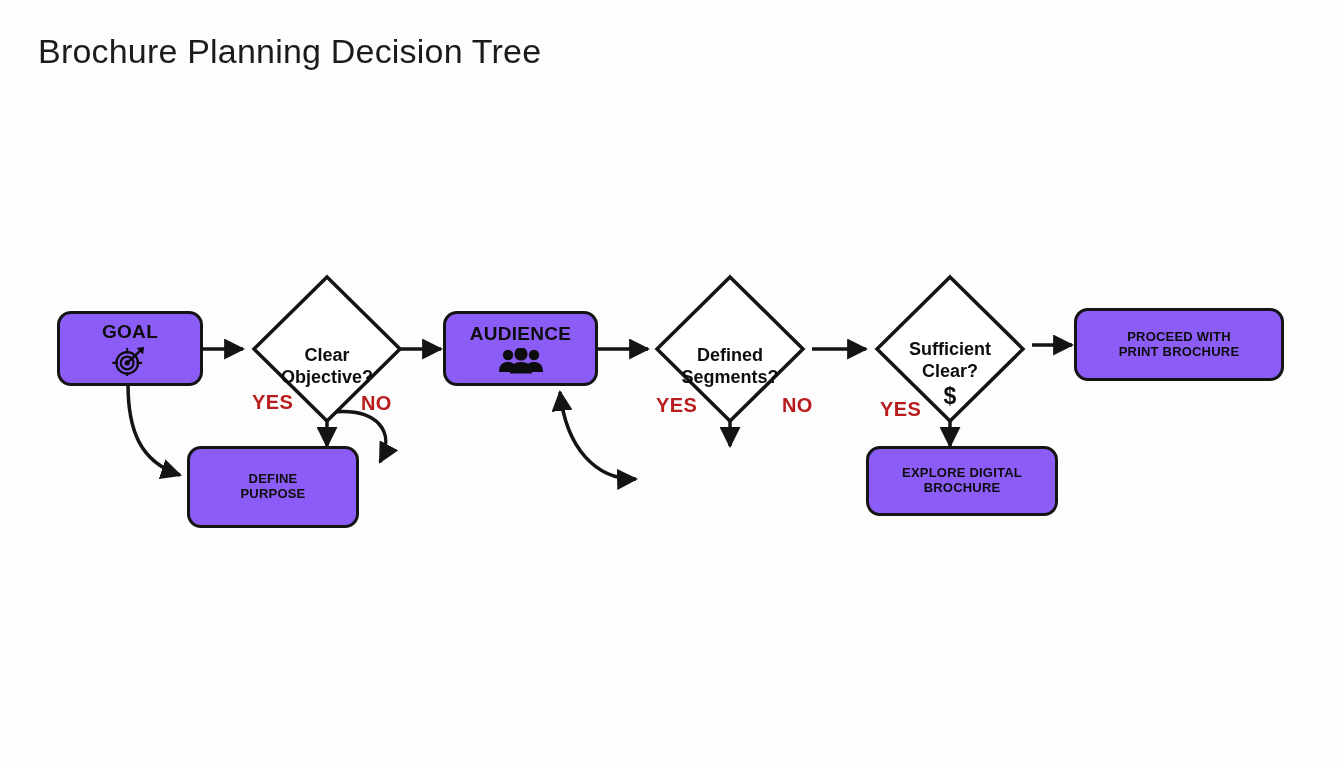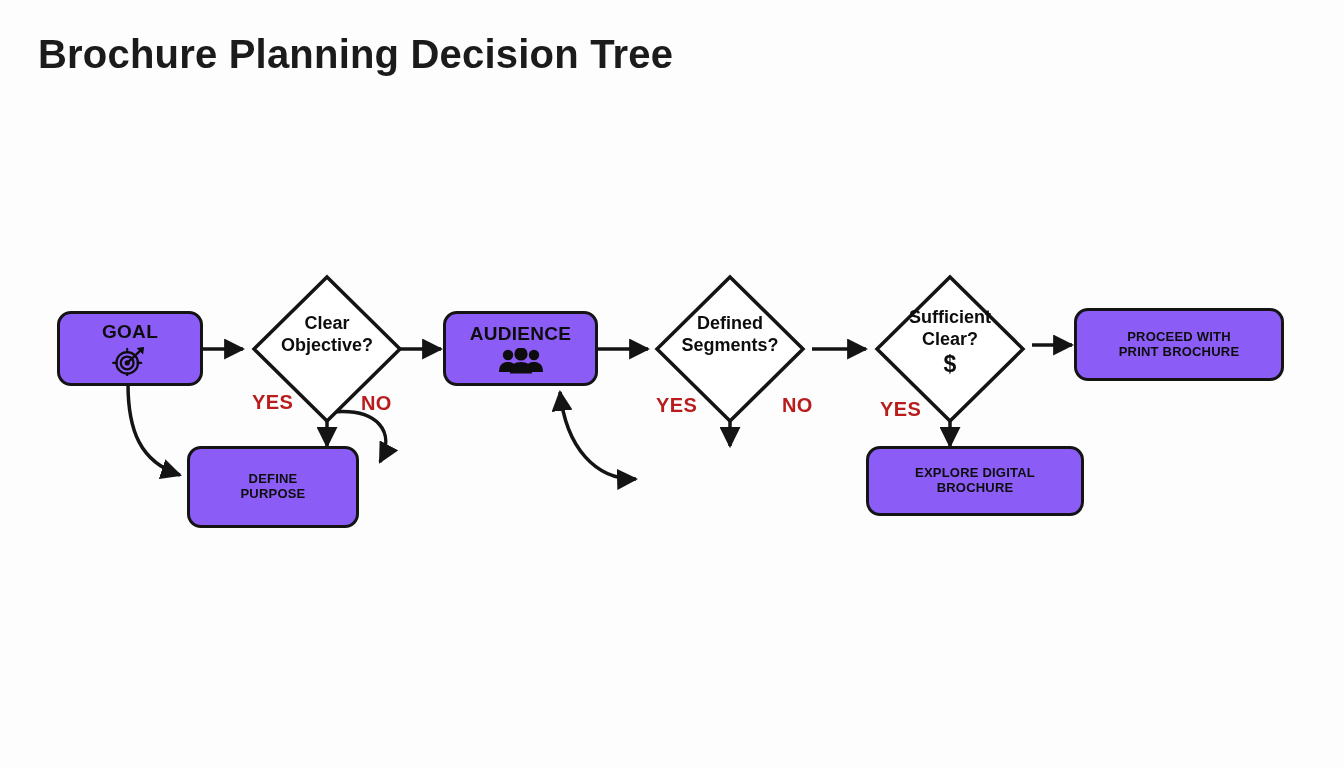--- a/index.html
+++ b/index.html
@@ -12,22 +12,22 @@
     width: 1344px;
     height: 768px;
     background: #fdfdfd;
     overflow: hidden;
     font-family: "Liberation Sans", sans-serif;
   }
   #page-title {
     position: absolute;
     left: 38px;
     top: 32px;
-    font-size: 40px;
-    font-weight: 700;
+    font-size: 34px;
+    font-weight: 400;
     color: #1b1b1b;
     letter-spacing: 0.2px;
     white-space: nowrap;
   }
   #flow-svg {
     position: absolute;
     left: 0;
     top: 0;
     width: 1344px;
     height: 768px;
@@ -61,20 +61,21 @@
     padding: 0 10px;
   }
   .diamond-text {
     position: absolute;
     text-align: center;
     color: #0d0d0d;
     font-weight: bold;
     font-size: 18px;
     line-height: 1.2;
     pointer-events: none;
+    margin-top: 32px;
   }
   .diamond-text .money {
     display: block;
     font-size: 23px;
     margin-top: 1px;
   }
   .edge-label {
     position: absolute;
     font-size: 20px;
     color: #b91c1c;
@@ -190,21 +191,21 @@
     <div class="terminal-label">PROCEED WITH</div>
     <div class="terminal-label">PRINT BROCHURE</div>
   </div>
 
   <div class="node-box" style="left:187px; top:446px; width:172px; height:82px;">
     <div class="terminal-label">DEFINE</div>
     <div class="terminal-label">PURPOSE</div>
   </div>
 
 
-  <div class="node-box" style="left:866px; top:446px; width:218px; height:70px;">
+  <div class="node-box" style="left:866px; top:446px; width:192px; height:70px;">
     <div class="terminal-label">EXPLORE DIGITAL</div>
     <div class="terminal-label">BROCHURE</div>
   </div>
 
   <div class="edge-label" style="left:252px; top:391px;">YES</div>
   <div class="edge-label" style="left:361px; top:392px;">NO</div>
 
   <div class="edge-label" style="left:656px; top:394px;">YES</div>
   <div class="edge-label" style="left:782px; top:394px;">NO</div>
 

